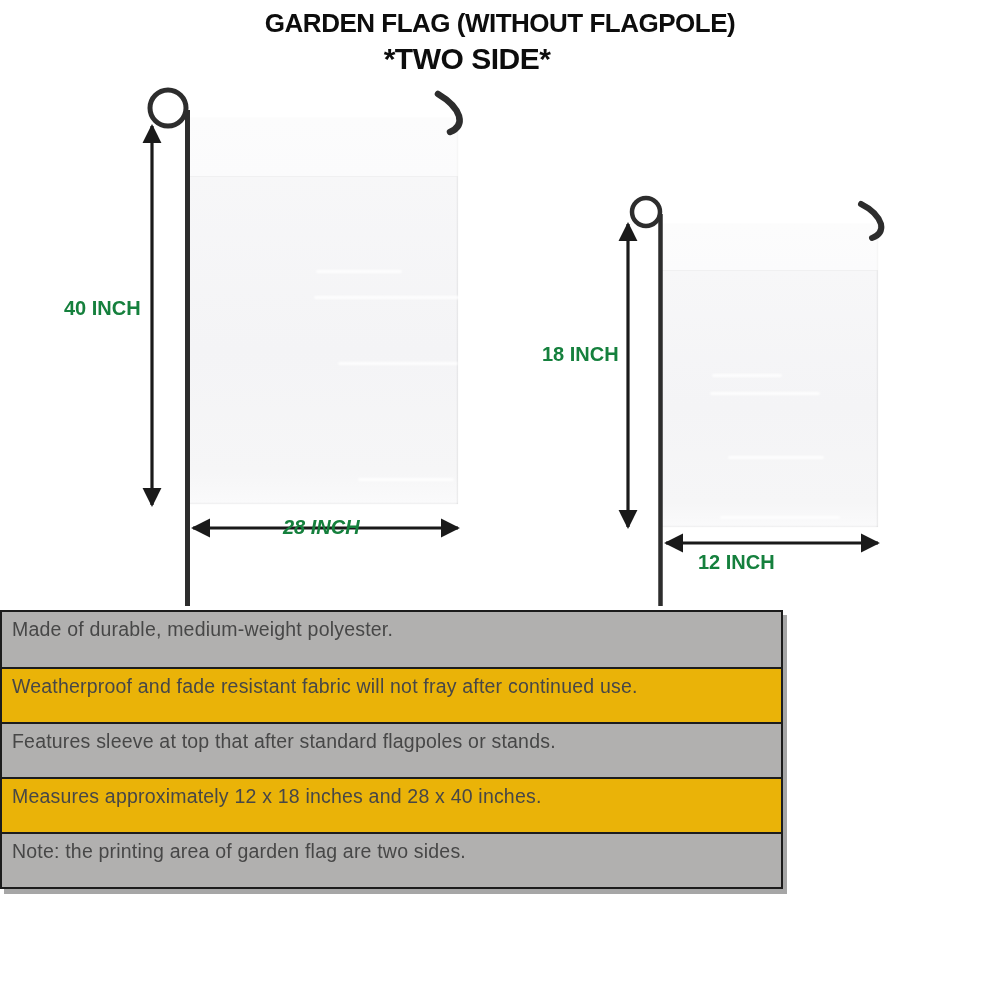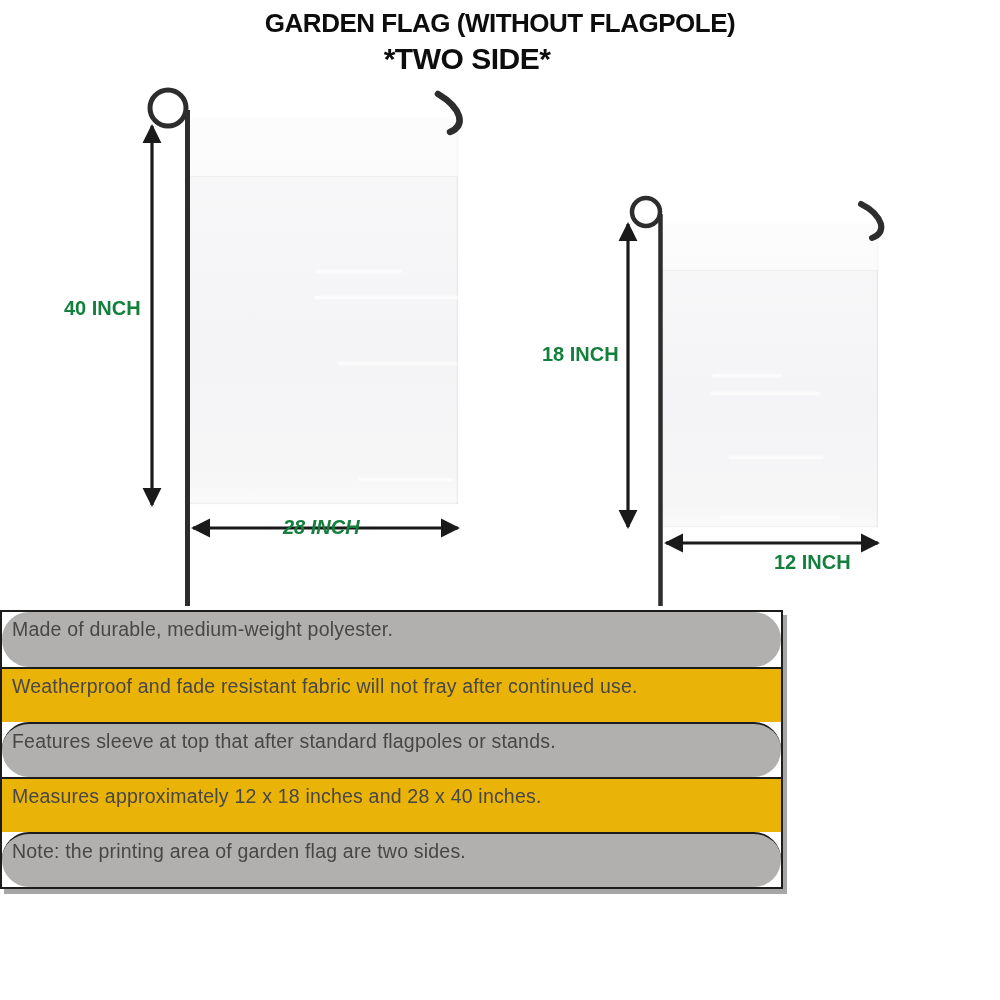--- a/index.html
+++ b/index.html
@@ -36,37 +36,37 @@
   
   svg.hw{position:absolute;left:0;top:0;width:1000px;height:1000px;}
   .metal{stroke:#2d2d2d;fill:none;}
   .arrow{stroke:#1a1a1a;stroke-width:3.2;}
 
   
   .dim{position:absolute;font-size:20px;font-weight:700;color:#15803d;letter-spacing:0px;white-space:nowrap;}
   .dim-40{left:64px;top:297px;}
   .dim-28{left:283px;top:516px;font-style:italic;}
   .dim-18{left:542px;top:343px;}
-  .dim-12{left:774px;top:551px;}
+  .dim-12{left:698px;top:551px;}
 
   
   .spec-table{
     position:absolute;left:0;top:610px;width:779px;
     border:2px solid #1c1c1c;
     box-shadow:4px 5px 0 rgba(0,0,0,0.35);
     background:#ffffff;
   }
   .spec-row{
     height:55px;
     padding:6px 10px 0 10px;
     font-size:19.5px;color:#474747;letter-spacing:0.2px;
     box-sizing:border-box;
   }
   .spec-row + .spec-row{border-top:2px solid #1c1c1c;}
-  .spec-row.gray{background:#b1b0af;border-radius:27px;}
+  .spec-row.gray{background:#b1b0af;}
   .spec-row.white{background:#eab308;}
 </style>
 </head>
 <body>
 
 <div class="canvas">
 
   <div class="title">
     <div class="t1">GARDEN FLAG (WITHOUT FLAGPOLE)</div>
     <div class="t2">*TWO SIDE*</div>

